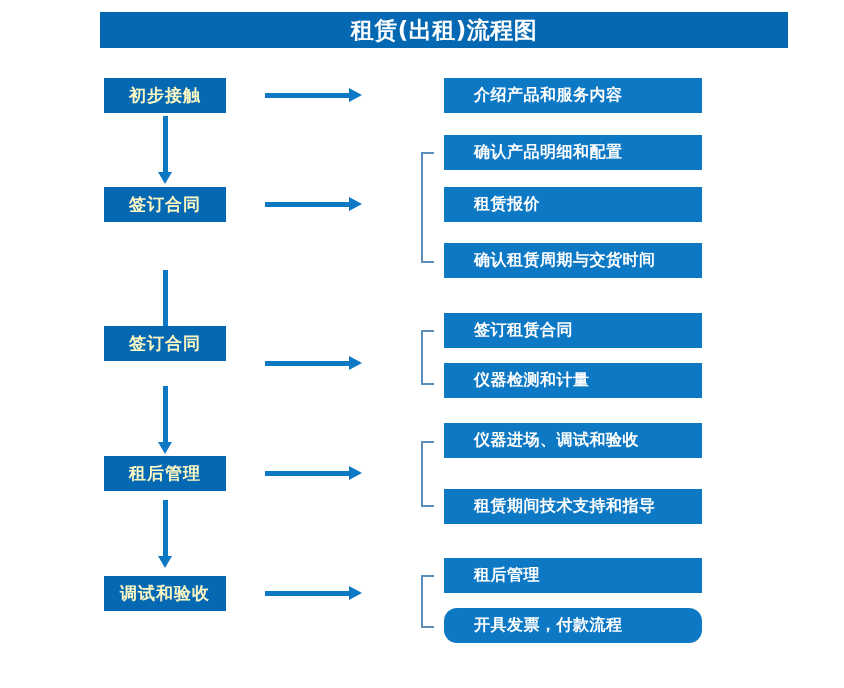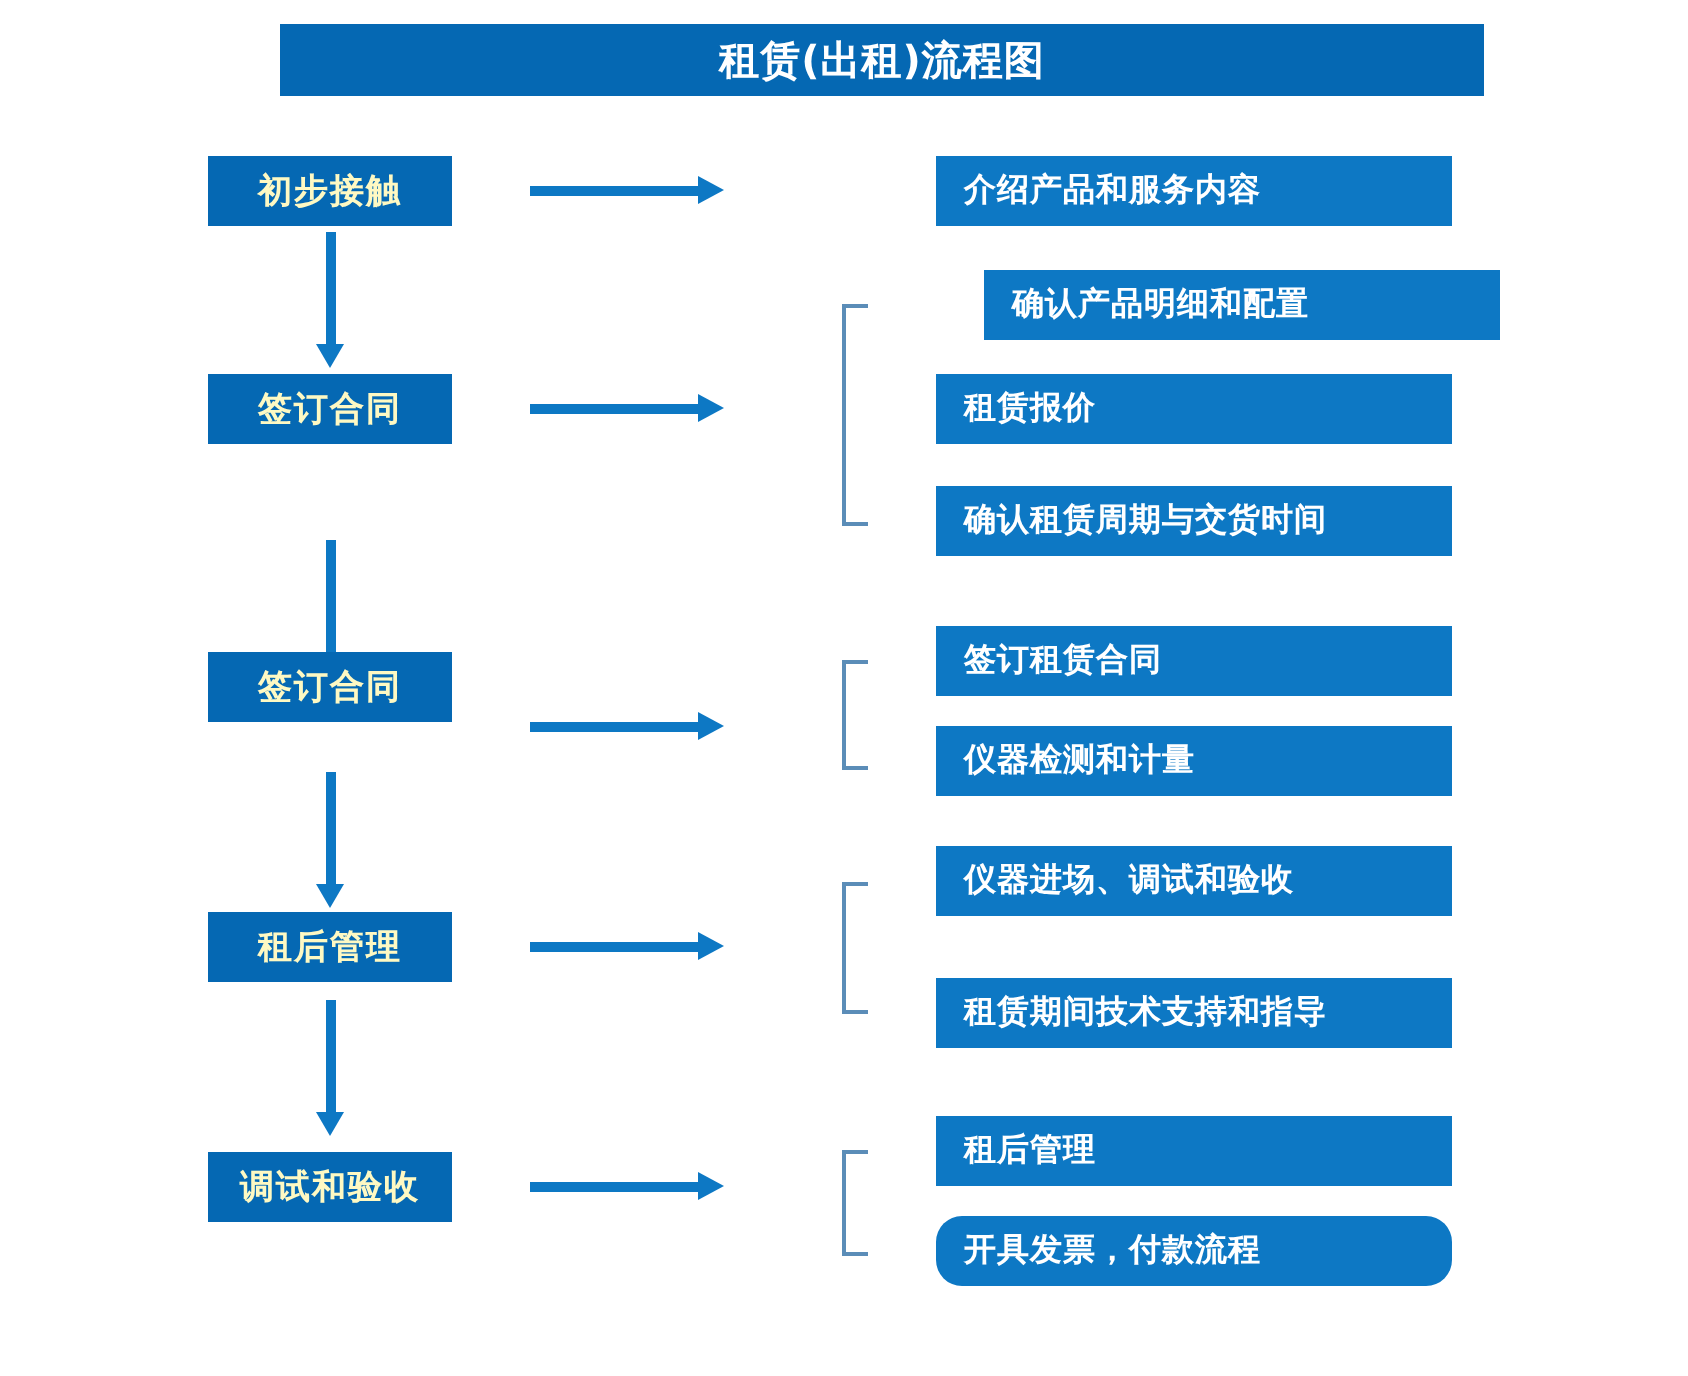--- a/index.html
+++ b/index.html
@@ -14,31 +14,30 @@
     background: #ffffff;
     font-family: "DejaVu Sans", "Liberation Sans", sans-serif;
     overflow: hidden;
   }
 
   
   .title-bar {
     position: absolute;
     left: 100px;
     top: 12px;
-    width: 602px;
+    width: 688px;
     height: 36px;
     background: #0568b3;
     color: #ffffff;
     display: flex;
     align-items: center;
     justify-content: center;
-    font-size: 20px;
+    font-size: 23px;
     font-weight: bold;
     letter-spacing: 0.5px;
-    margin-left: 40px;
   }
 
   
   .stage-box {
     position: absolute;
     left: 104px;
     width: 122px;
     height: 35px;
     background: #0568b3;
     color: #fef9c3;
@@ -46,29 +45,29 @@
     align-items: center;
     justify-content: center;
     font-size: 17px;
     font-weight: bold;
     letter-spacing: 1px;
   }
 
   
   .detail-box {
     position: absolute;
-    left: 468px;
+    left: 444px;
     width: 258px;
     height: 35px;
     background: #0d78c4;
     color: #ffffff;
     display: flex;
     align-items: center;
     justify-content: flex-start;
-    padding-left: 14px;
+    padding-left: 30px;
     box-sizing: border-box;
     font-size: 16px;
     font-weight: bold;
     letter-spacing: 0.5px;
   }
 
   
   .h-arrow {
     position: absolute;
     left: 265px;
@@ -152,21 +151,21 @@
 
   <div class="stage-box" style="top:187px;">签订合同</div>
 
   <div class="h-arrow" style="top:197px;">
     <div class="shaft"></div>
     <div class="head"></div>
   </div>
 
   <div class="bracket" style="top:152px; height:111px;"></div>
 
-  <div class="detail-box" style="top:135px;margin-left:24px;">确认产品明细和配置</div>
+  <div class="detail-box" style="top:135px;">确认产品明细和配置</div>
   <div class="detail-box" style="top:187px;">租赁报价</div>
   <div class="detail-box" style="top:243px;">确认租赁周期与交货时间</div>
 
   <div class="v-arrow" style="top:270px; height:74px;">
     <div class="shaft" style="height:62px;"></div>
     <div class="head"></div>
   </div>
 
   <div class="stage-box" style="top:326px;">签订合同</div>
 

